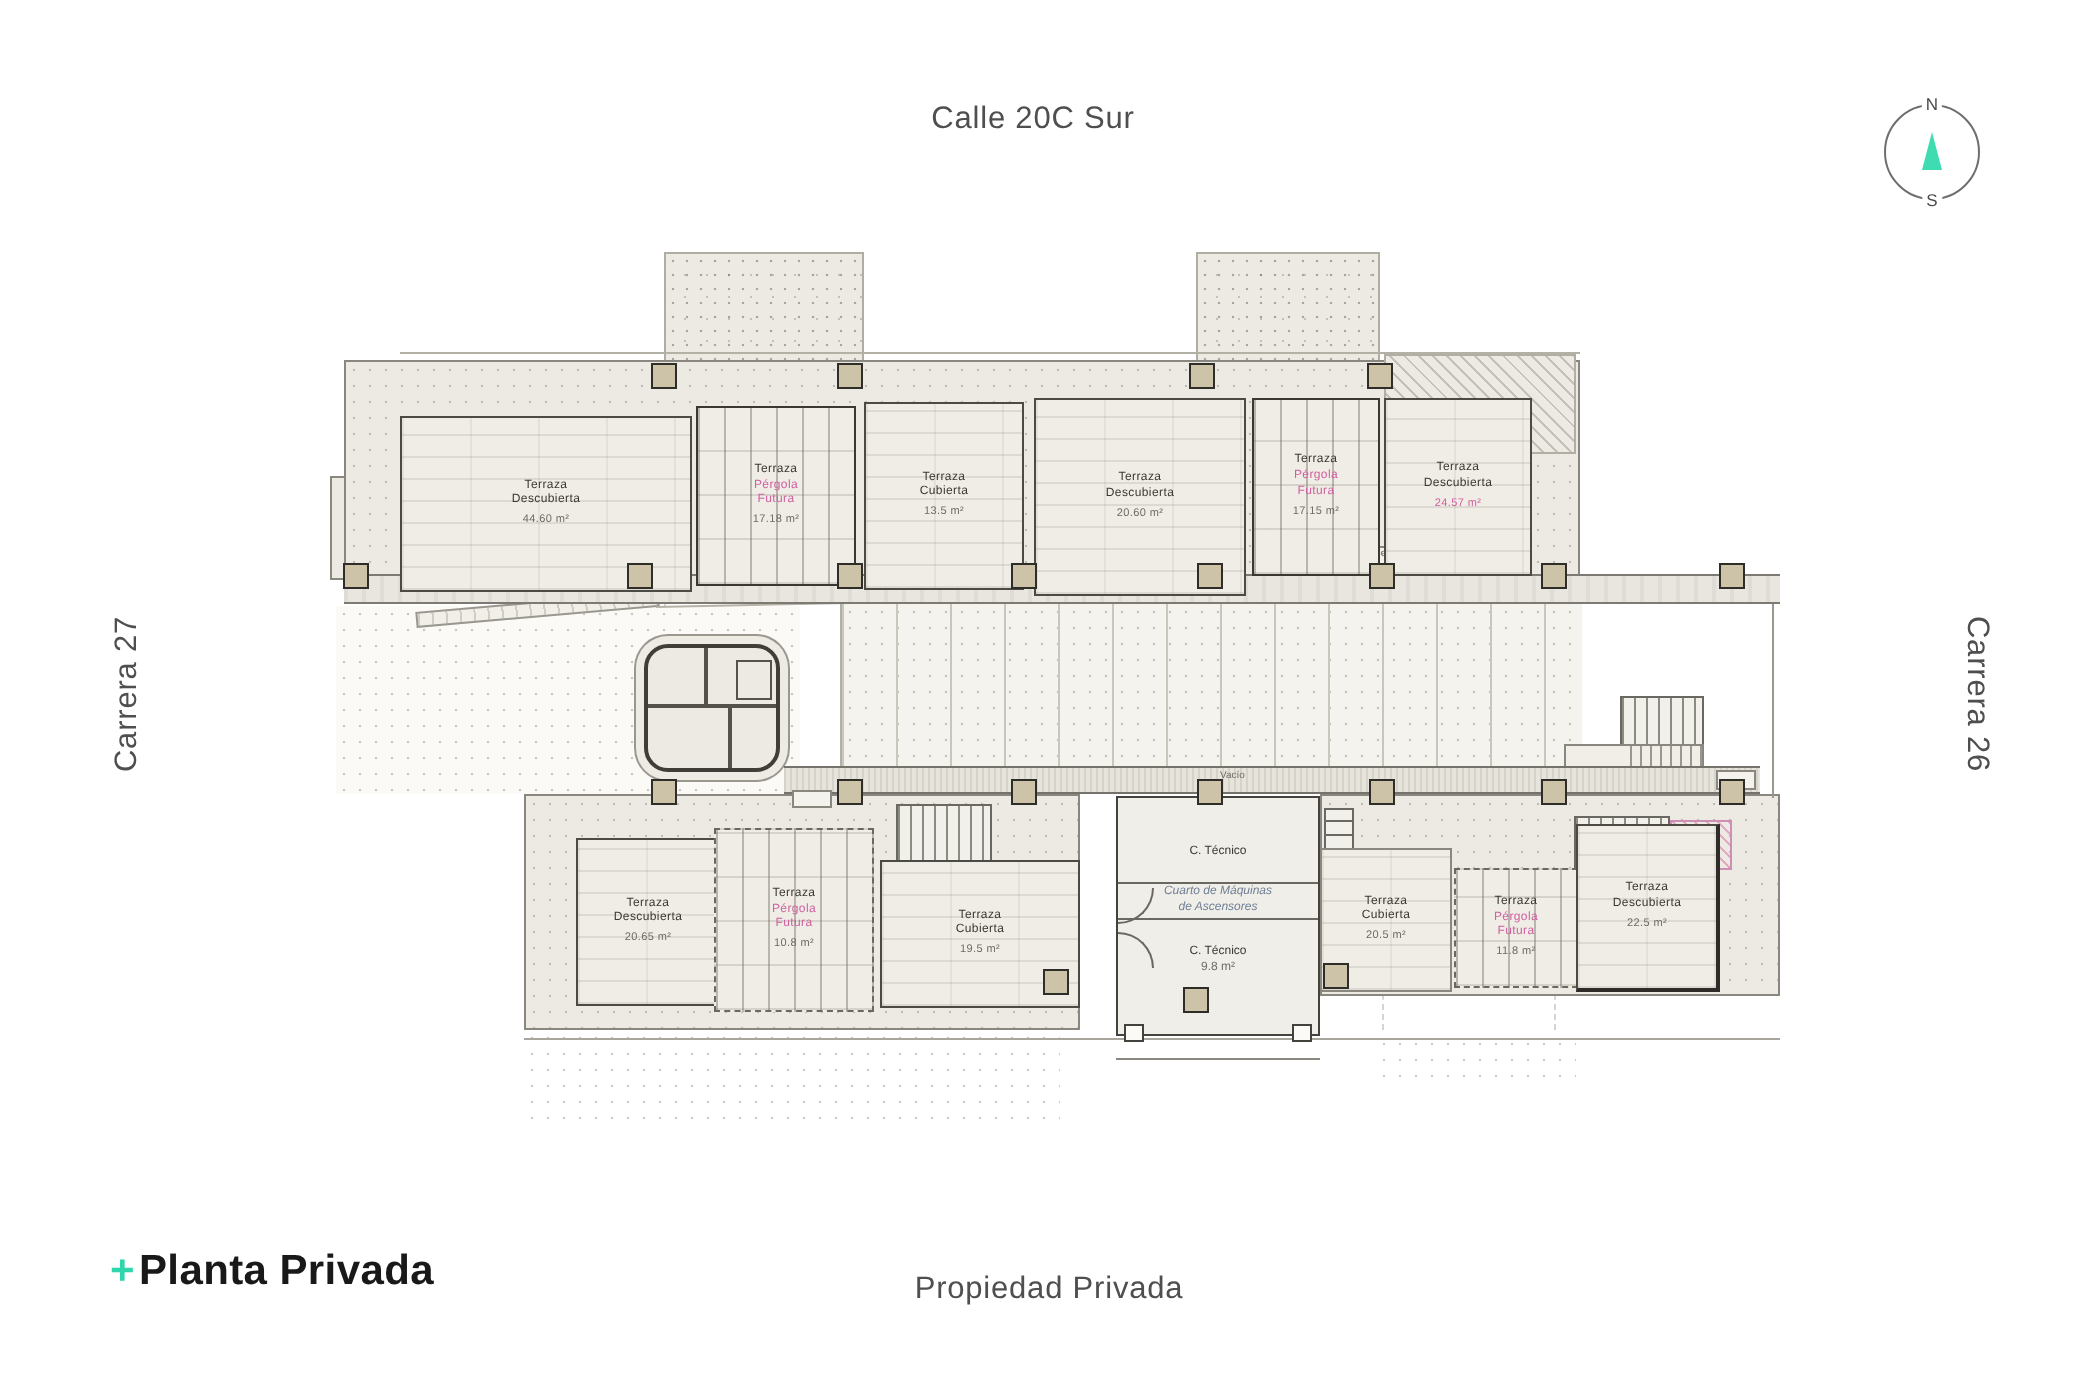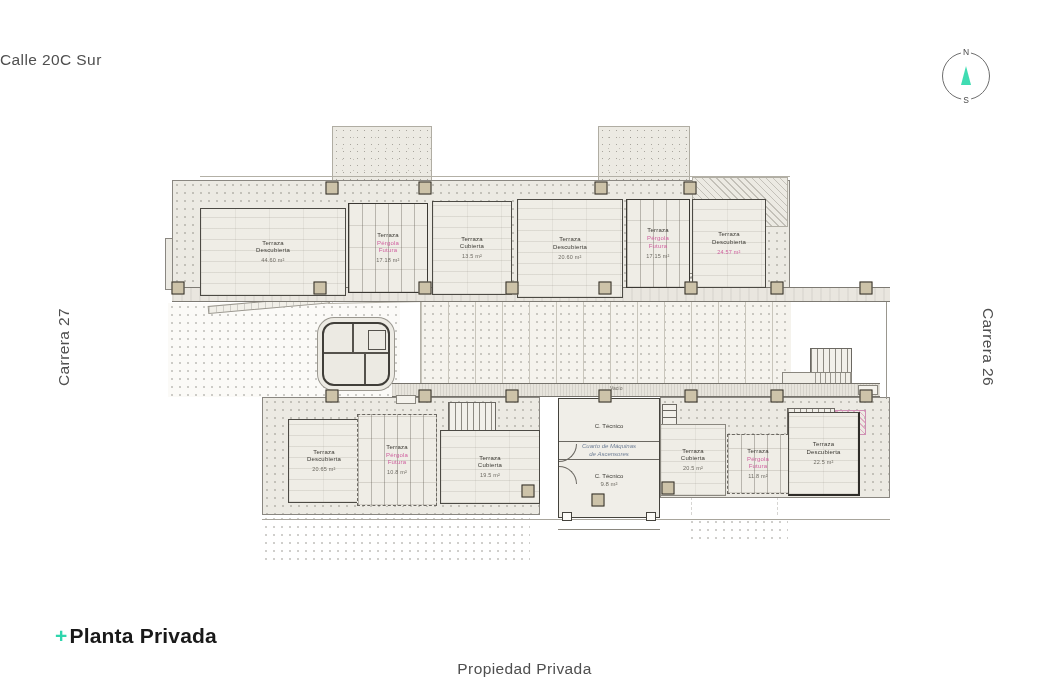--- a/index.html
+++ b/index.html
@@ -1,22 +1,22 @@
 <!DOCTYPE html>
 <html><head>
 <meta charset="utf-8">
 <style>
   html,body{margin:0;padding:0;background:#ffffff;}
   #canvas{position:relative;width:1049px;height:700px;background:#ffffff;overflow:hidden;
           font-family:"Liberation Sans",sans-serif;}
 
   
   .street{position:absolute;color:#4f4f4f;font-size:15.5px;letter-spacing:.4px;white-space:nowrap;}
-  #street-top{left:0;right:16px;top:51px;}
-  #street-bottom{left:0;right:0;top:660px;text-align:center;}
+  #street-top{left:0;right:16px;top:51px;text-align:center;}
+  #street-bottom{left:0;right:0;top:636px;text-align:center;}
   #street-left{left:-36px;top:338px;width:200px;text-align:center;transform:rotate(-90deg);}
   #street-right{left:888px;top:338px;width:200px;text-align:center;transform:rotate(90deg);}
 
   
   #compass{position:absolute;left:938px;top:48px;width:56px;height:56px;}
   #compass .ring{position:absolute;inset:4px;border:1.4px solid #6e6e6e;border-radius:50%;}
   #compass .letter{position:absolute;left:50%;transform:translateX(-50%);background:#fff;
                    color:#4a4a4a;font-size:8.5px;padding:0 2px;line-height:1;}
   #compass .n{top:0;} #compass .s{bottom:0;}
   #compass .needle{position:absolute;left:50%;top:18px;transform:translateX(-50%);

